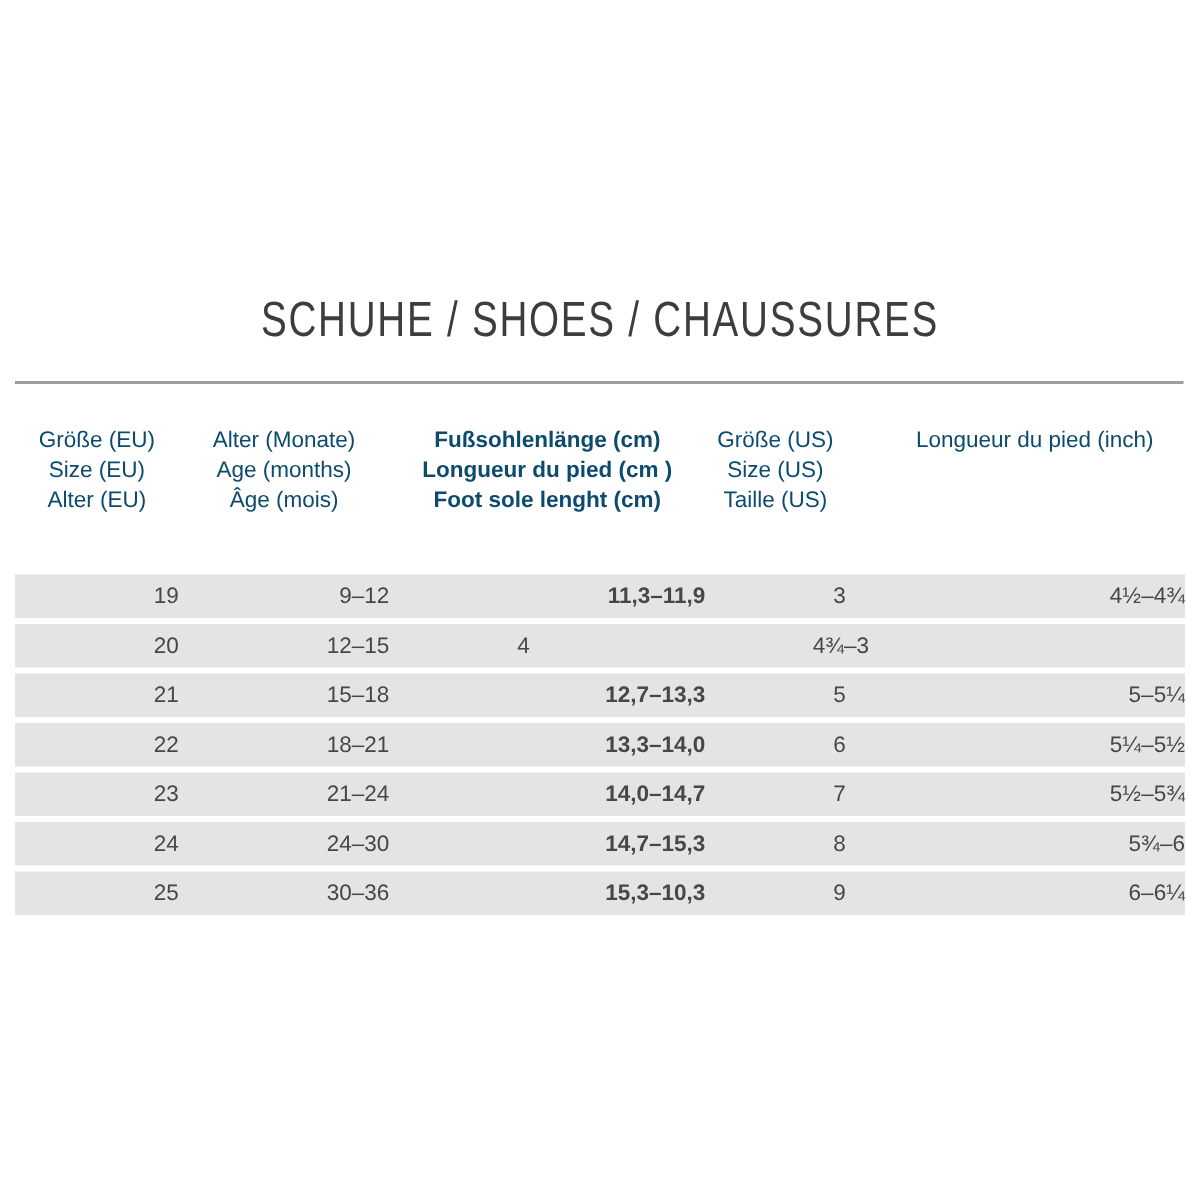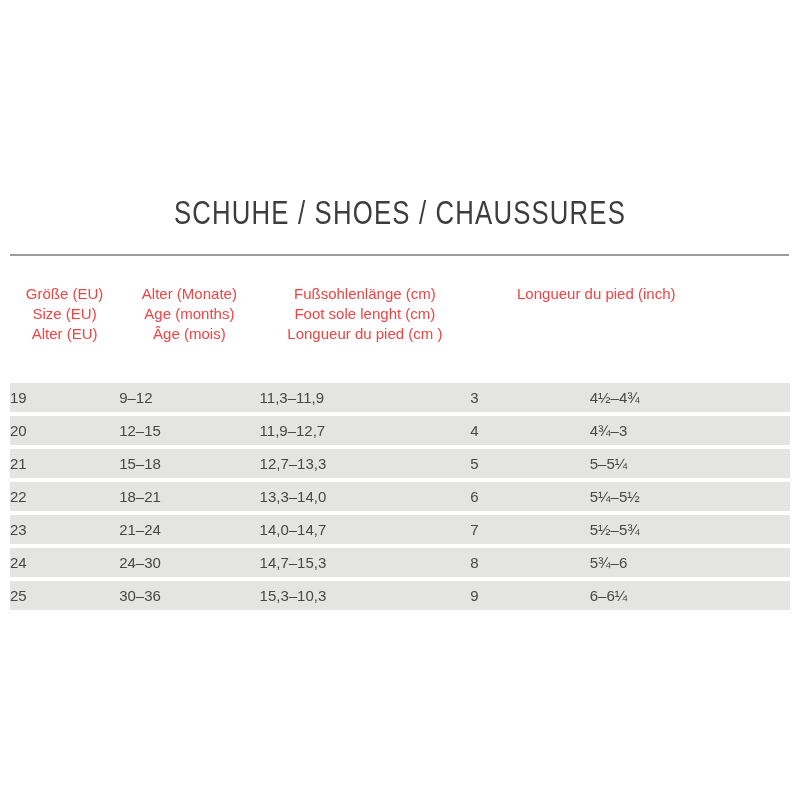--- a/index.html
+++ b/index.html
@@ -40,45 +40,45 @@
     width: 779px;
     height: 2px;
     background: #9c9c9c;
   }
   .thead {
     position: absolute;
     top: 284px;
     left: 10px;
     width: 780px;
     display: flex;
-    color: #ef4444;
+    color: #0c4a6e;
     font-size: 15px;
     line-height: 20px;
     text-align: center;
   }
   .tbody {
     position: absolute;
     top: 383px;
     left: 10px;
     width: 780px;
   }
   .trow {
     display: flex;
     align-items: center;
     height: 29px;
     margin-bottom: 4px;
     background: #e4e4e2;
     color: #474747;
     font-size: 15px;
-    text-align: left;
+    text-align: right;
   }
   .cell { box-sizing: border-box; }
   .c1 { width: 14%; }
   .c2 { width: 18%; }
-  .c3 { width: 27%; }
+  .c3 { width: 27%; font-weight: bold; }
   .c4 { width: 12%; }
   .c5 { width: 29%; padding-left: 26px; }
   .th div { white-space: nowrap; }
 </style>
 </head>
 <body>
 
 <div class="page">
 
   <h1 class="title">SCHUHE / SHOES / CHAUSSURES</h1>
@@ -91,40 +91,44 @@
       <div>Size (EU)</div>
       <div>Alter (EU)</div>
     </div>
     <div class="cell th c2">
       <div>Alter (Monate)</div>
       <div>Age (months)</div>
       <div>Âge (mois)</div>
     </div>
     <div class="cell th c3">
       <div>Fußsohlenlänge (cm)</div>
+      <div>Longueur du pied (cm )</div>
       <div>Foot sole lenght (cm)</div>
-      <div>Longueur du pied (cm )</div>
+    </div>
+    <div class="cell th c4">
+      <div>Größe (US)</div>
+      <div>Size (US)</div>
+      <div>Taille (US)</div>
     </div>
     <div class="cell th c5">
       <div>Longueur du pied (inch)</div>
     </div>
   </div>
 
   <div class="tbody">
     <div class="trow">
       <div class="cell c1">19</div>
       <div class="cell c2">9–12</div>
       <div class="cell c3">11,3–11,9</div>
       <div class="cell c4">3</div>
       <div class="cell c5">4½–4¾</div>
     </div>
     <div class="trow">
       <div class="cell c1">20</div>
       <div class="cell c2">12–15</div>
-      <div class="cell c3">11,9–12,7</div>
       <div class="cell c4">4</div>
       <div class="cell c5">4¾–3</div>
     </div>
     <div class="trow">
       <div class="cell c1">21</div>
       <div class="cell c2">15–18</div>
       <div class="cell c3">12,7–13,3</div>
       <div class="cell c4">5</div>
       <div class="cell c5">5–5¼</div>
     </div>

